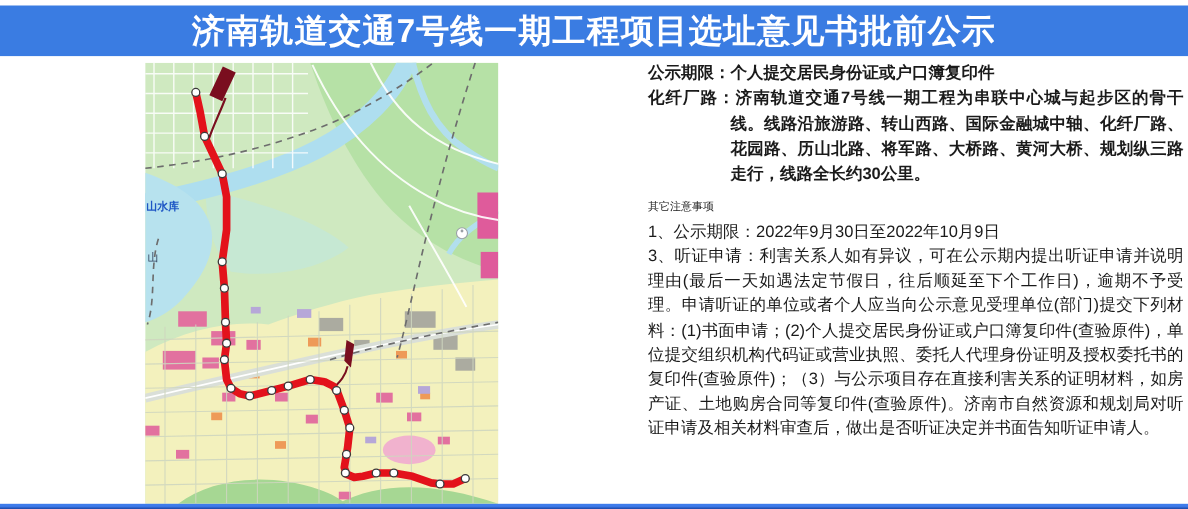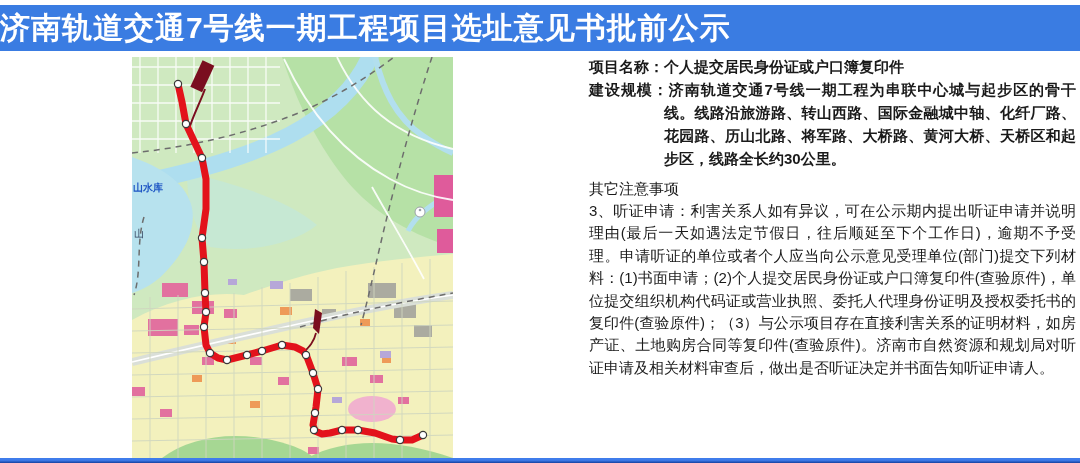--- a/index.html
+++ b/index.html
@@ -4,37 +4,37 @@
 <style>
   html,body{margin:0;padding:0;}
   body{
     width:1080px;height:463px;position:relative;overflow:hidden;
     background:#ffffff;
     font-family:"Liberation Sans","DejaVu Sans",sans-serif;
   }
   .banner{
     position:absolute;left:0;top:5px;right:0;height:46px;
     background:var(--banner,#3a7ce2);
-    display:flex;align-items:center;
+    display:flex;align-items:center;justify-content:center;
   }
   .banner span{
     color:var(--banner-text,#ffffff);
     font-size:30px;font-weight:bold;letter-spacing:1px;white-space:nowrap;
   }
   .map-wrap{
     position:absolute;left:132px;top:57px;width:320px;height:401px;
   }
   .details{
     position:absolute;left:589px;top:55px;width:487px;color:#1a1a1a;
   }
   .info-line{
     font-size:15px;font-weight:bold;line-height:23px;
     padding-left:75px;text-indent:-75px;text-align:justify;
   }
-  .notes-title{font-size:15px;line-height:22px;margin-top:8px;}
+  .notes-title{font-size:10px;line-height:22px;margin-top:8px;}
   .note{font-size:15px;line-height:22.4px;text-align:justify;}
   .bottom-bar{
     position:absolute;left:0;right:0;bottom:0;height:5px;
     background:linear-gradient(180deg,var(--bar-top,#3f7ceb) 0%,var(--bar-top,#3f7ceb) 45%,var(--bar-bottom,#16409f) 100%);
   }
 </style>
 </head>
 <body style="--banner: #3a7ce2; --banner-text: #ffffff; --bar-top: #3f7ceb; --bar-bottom: #16409f;">
 
 <div class="banner">
@@ -188,19 +188,20 @@
         <circle cx="291" cy="378" r="3.6" fill="#ffffff" stroke="#3a3a3a" stroke-width="1.2"></circle>
       </g>
     <g id="map-labels">
         <text x="1" y="134" fill="#1d55c4" font-size="10" font-weight="bold">山水库</text>
         <text x="2" y="180" fill="#33425e" font-size="10">山</text>
       </g>
   </svg>
 </div>
 
 <div class="details">
-  <div class="info-line"><span>项目名称：</span><span>个人提交居民身份证或户口簿复印件</span></div>
-  <div class="info-line"><span>建设规模：</span><span>济南轨道交通7号线一期工程为串联中心城与起步区的骨干线。线路沿旅游路、转山西路、国际金融城中轴、化纤厂路、花园路、历山北路、将军路、大桥路、黄河大桥、天桥区和起步区，线路全长约30公里。</span></div>
+  <div class="info-line"><span>公示期限：</span><span>个人提交居民身份证或户口簿复印件</span></div>
+  <div class="info-line"><span>化纤厂路：</span><span>济南轨道交通7号线一期工程为串联中心城与起步区的骨干线。线路沿旅游路、转山西路、国际金融城中轴、化纤厂路、花园路、历山北路、将军路、大桥路、黄河大桥、规划纵三路走行，线路全长约30公里。</span></div>
   <div class="notes-title">其它注意事项</div>
+  <div class="note">1、公示期限：2022年9月30日至2022年10月9日</div>
   <div class="note">3、听证申请：利害关系人如有异议，可在公示期内提出听证申请并说明理由(最后一天如遇法定节假日，往后顺延至下个工作日)，逾期不予受理。申请听证的单位或者个人应当向公示意见受理单位(部门)提交下列材料：(1)书面申请；(2)个人提交居民身份证或户口簿复印件(查验原件)，单位提交组织机构代码证或营业执照、委托人代理身份证明及授权委托书的复印件(查验原件)；（3）与公示项目存在直接利害关系的证明材料，如房产证、土地购房合同等复印件(查验原件)。济南市自然资源和规划局对听证申请及相关材料审查后，做出是否听证决定并书面告知听证申请人。</div>
 </div>
 
 <div class="bottom-bar"></div>
 
 </body></html>

